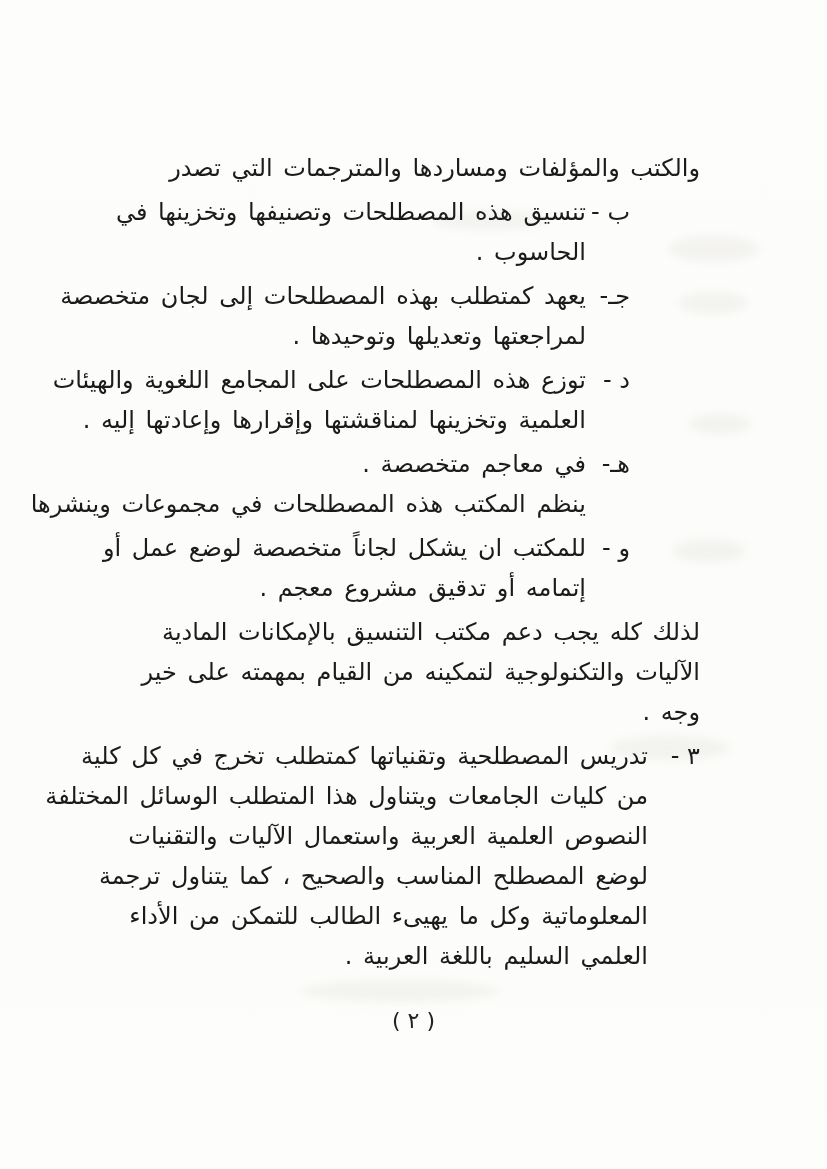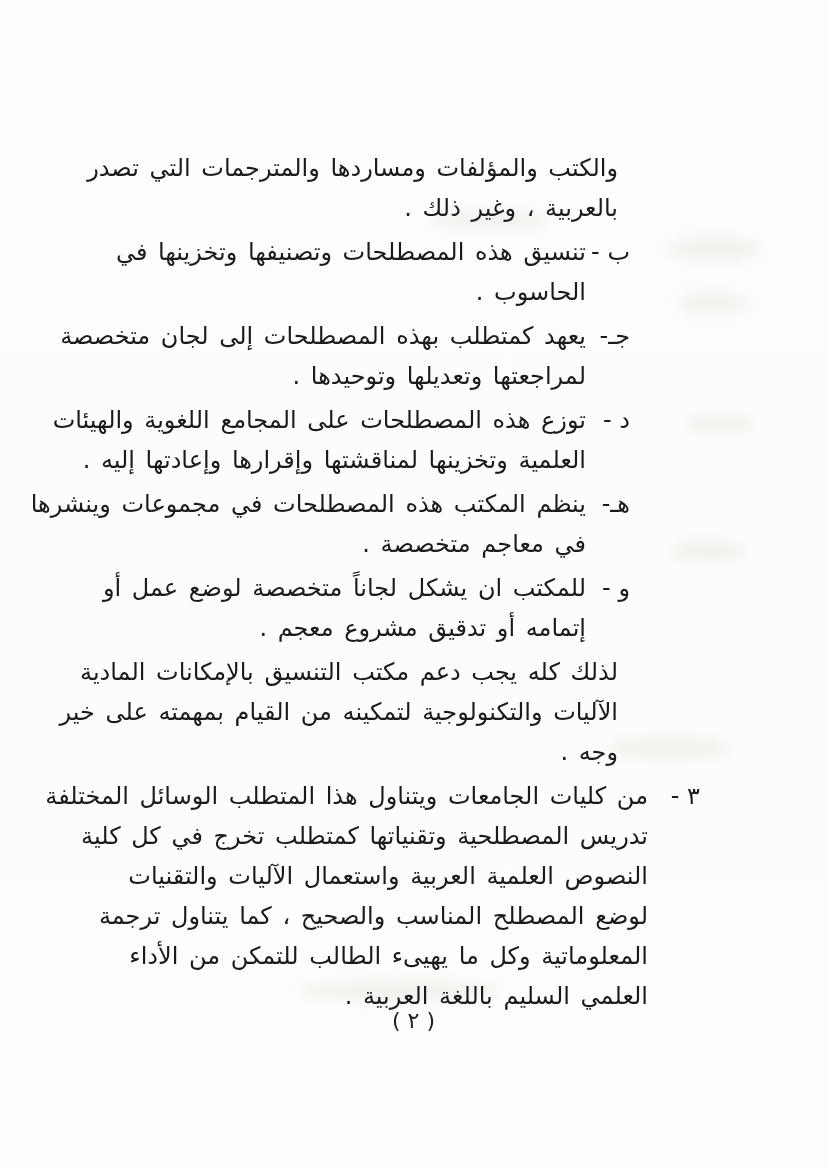--- a/index.html
+++ b/index.html
@@ -24,21 +24,21 @@
     color: #1b1b1b;
     font-size: 24px;
   }
   .line {
     line-height: 40px;
     white-space: nowrap;
     text-align: right;
     word-spacing: 3px;
   }
   .block { margin-bottom: 4px; }
-  .para-indent { margin-right: 82px; }
+  .para-indent { }
   .sub-item {
     display: flex;
     margin-right: 70px;
     margin-bottom: 4px;
   }
   .sub-item .marker {
     flex: 0 0 44px;
     width: 44px;
     line-height: 40px;
     white-space: nowrap;
@@ -94,21 +94,20 @@
   <div class="smudge s3"></div>
   <div class="smudge s4"></div>
   <div class="smudge s5"></div>
   <div class="smudge s6"></div>
   <div class="smudge s7"></div>
 
   <div class="text-col">
 
     <div class="block para-indent">
       <div class="line">والكتب والمؤلفات ومساردها والمترجمات التي تصدر</div>
-      <div class="line">بالعربية ، وغير ذلك .</div>
     </div>
 
     <div class="sub-item">
       <span class="marker">ب -</span>
       <div class="item-text">
         <div class="line">تنسيق هذه المصطلحات وتصنيفها وتخزينها في</div>
         <div class="line">الحاسوب .</div>
       </div>
     </div>
 
@@ -124,44 +123,44 @@
       <span class="marker">د -</span>
       <div class="item-text">
         <div class="line">توزع هذه المصطلحات على المجامع اللغوية والهيئات</div>
         <div class="line">العلمية وتخزينها لمناقشتها وإقرارها وإعادتها إليه .</div>
       </div>
     </div>
 
     <div class="sub-item">
       <span class="marker">هـ-</span>
       <div class="item-text">
+        <div class="line">في معاجم متخصصة .</div>
         <div class="line">ينظم المكتب هذه المصطلحات في مجموعات وينشرها</div>
-        <div class="line">في معاجم متخصصة .</div>
       </div>
     </div>
 
     <div class="sub-item">
       <span class="marker">و -</span>
       <div class="item-text">
         <div class="line">للمكتب ان يشكل لجاناً متخصصة لوضع عمل أو</div>
         <div class="line">إتمامه أو تدقيق مشروع معجم .</div>
       </div>
     </div>
 
     <div class="block para-indent">
       <div class="line">لذلك كله يجب دعم مكتب التنسيق بالإمكانات المادية</div>
       <div class="line">الآليات والتكنولوجية لتمكينه من القيام بمهمته على خير</div>
       <div class="line">وجه .</div>
     </div>
 
     <div class="num-item">
       <span class="marker">٣ -</span>
       <div class="item-text">
+        <div class="line">تدريس المصطلحية وتقنياتها كمتطلب تخرج في كل كلية</div>
         <div class="line">من كليات الجامعات ويتناول هذا المتطلب الوسائل المختلفة</div>
-        <div class="line">تدريس المصطلحية وتقنياتها كمتطلب تخرج في كل كلية</div>
         <div class="line">النصوص العلمية العربية واستعمال الآليات والتقنيات</div>
         <div class="line">لوضع المصطلح المناسب والصحيح ، كما يتناول ترجمة</div>
         <div class="line">المعلوماتية وكل ما يهيىء الطالب للتمكن من الأداء</div>
         <div class="line">العلمي السليم باللغة العربية .</div>
       </div>
     </div>
 
   </div>
 
   <div class="page-number">( ٢ )</div>

